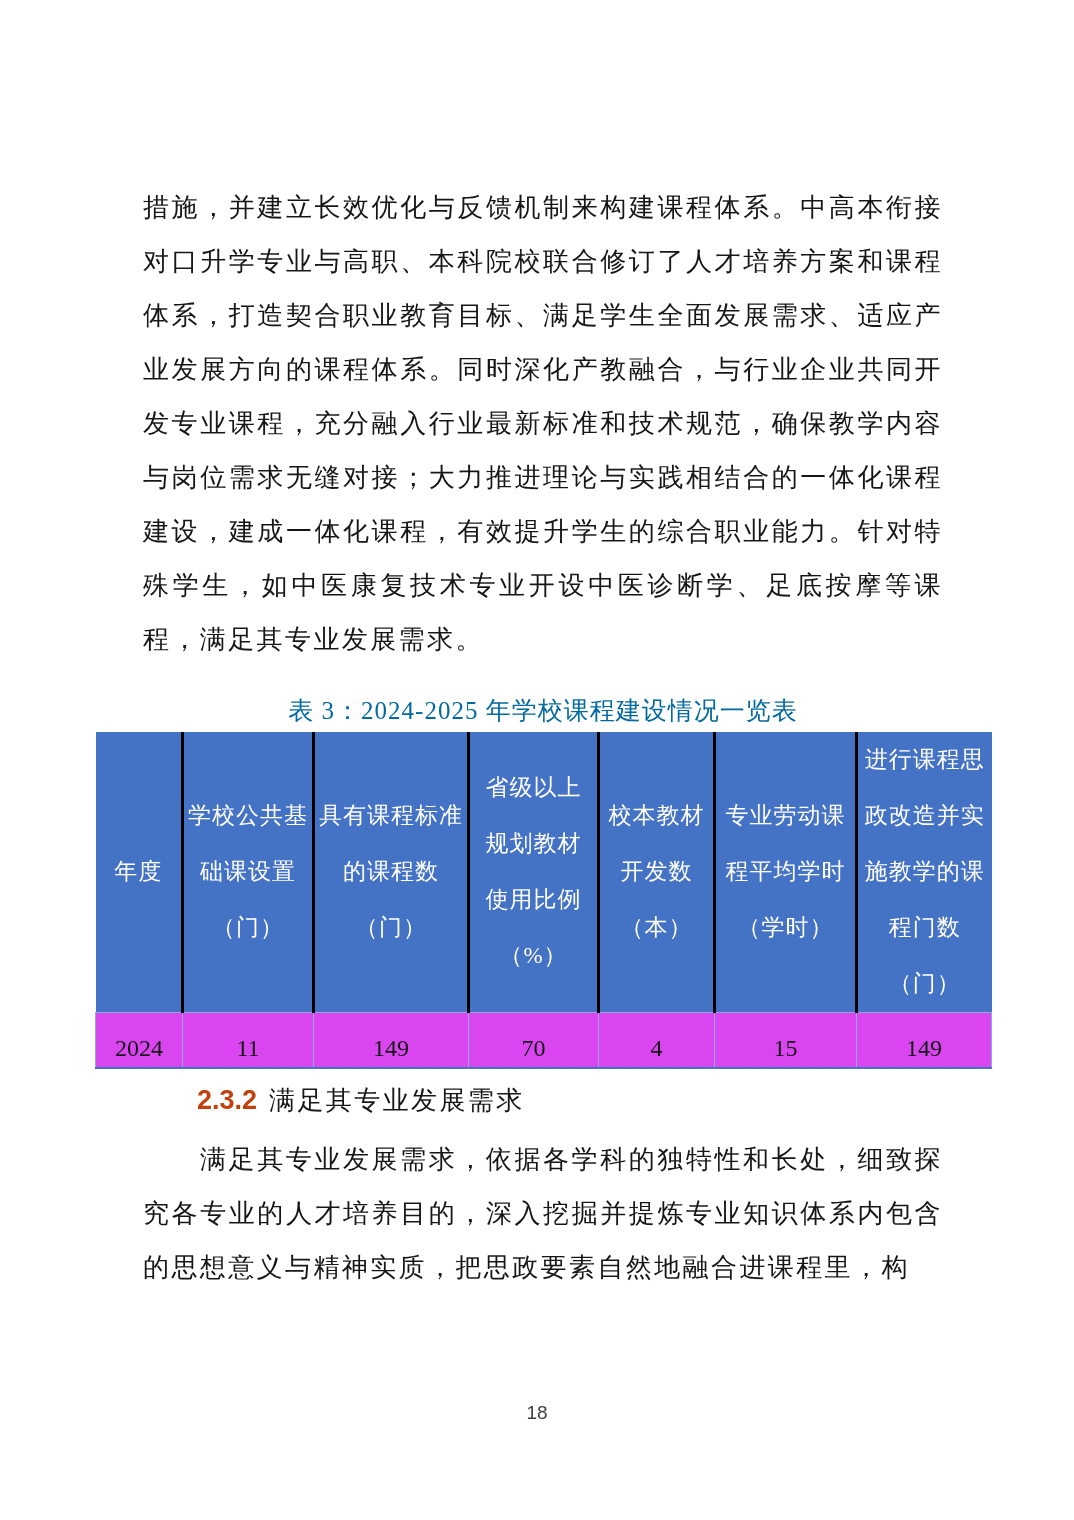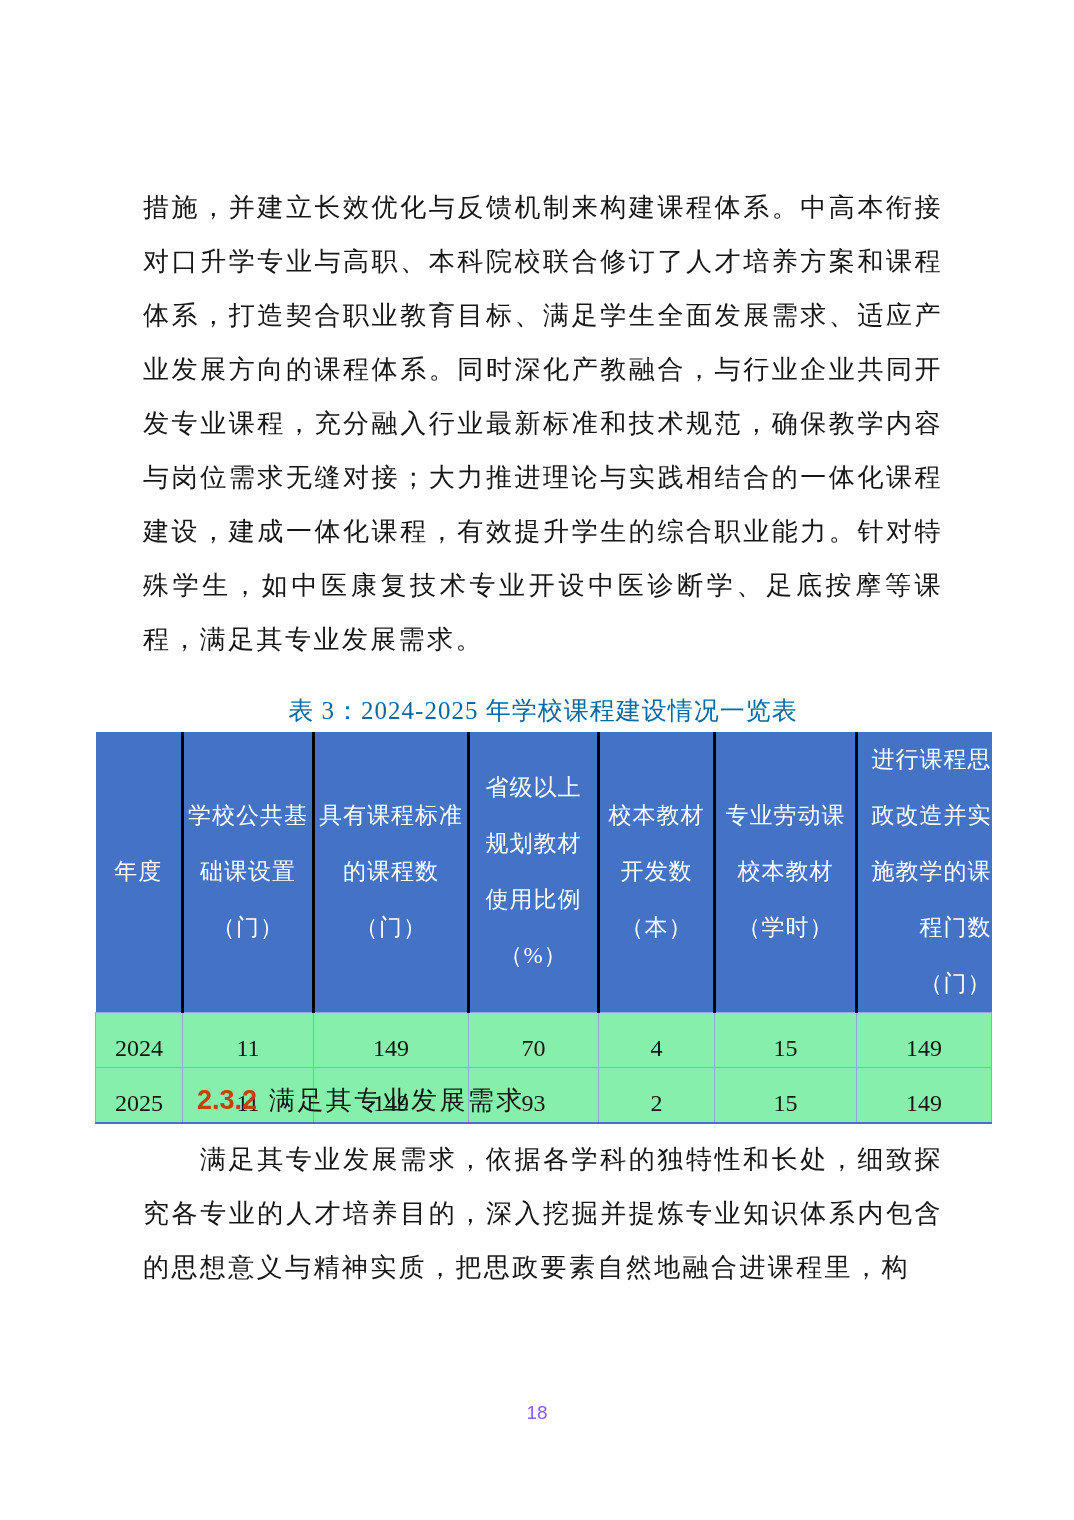--- a/index.html
+++ b/index.html
@@ -59,23 +59,23 @@
     font-size: 23px;
     line-height: 56px;
     height: 226px;
     text-align: center;
     vertical-align: middle;
     white-space: pre-line;
     letter-spacing: 1px;
     border-right: 3px solid #000000;
     padding: 0;
   }
-  table.course-table th:last-child { border-right: none; text-align: right; }
+  table.course-table th:last-child { border-right: none; }
   table.course-table td {
-    background: #86efac;
+    background: #d946ef;
     border: 1px solid #8EAADB;
     height: 55px;
     text-align: center;
     vertical-align: bottom;
     font-size: 24px;
     line-height: 1;
     padding: 0 0 7px 0;
     color: #161616;
   }
   table.course-table tbody tr:last-child td {
@@ -102,21 +102,21 @@
     letter-spacing: 2.4px;
   }
   .page-number {
     position: absolute;
     left: 0;
     top: 1402px;
     width: 100%;
     text-align: center;
     font-family: "Liberation Sans", sans-serif;
     font-size: 19px;
-    color: #8b5cf6;
+    color: #404040;
   }
 </style>
 </head>
 <body>
 
 <div class="page">
 
   <p class="body-text para1">措施，并建立长效优化与反馈机制来构建课程体系。中高本衔接对口升学专业与高职、本科院校联合修订了人才培养方案和课程体系，打造契合职业教育目标、满足学生全面发展需求、适应产业发展方向的课程体系。同时深化产教融合，与行业企业共同开发专业课程，充分融入行业最新标准和技术规范，确保教学内容与岗位需求无缝对接；大力推进理论与实践相结合的一体化课程建设，建成一体化课程，有效提升学生的综合职业能力。针对特殊学生，如中医康复技术专业开设中医诊断学、足底按摩等课程，满足其专业发展需求。</p>
 
   <p class="table-caption">表 3：2024-2025 年学校课程建设情况一览表</p>
@@ -140,47 +140,38 @@
         <th>具有课程标准
 的课程数（门）</th>
         <th>省级以上
 规划教材
 使用比例
 （%）</th>
         <th>校本教材
 开发数
 （本）</th>
         <th>专业劳动课
-校本教材
+程平均学时
 （学时）</th>
         <th>进行课程思
 政改造并实
 施教学的课
 程门数（门）</th>
       </tr>
     </thead>
     <tbody>
       <tr>
         <td>2024</td>
         <td>11</td>
         <td>149</td>
         <td>70</td>
         <td>4</td>
         <td>15</td>
         <td>149</td>
       </tr>
-      <tr>
-        <td>2025</td>
-        <td>11</td>
-        <td>149</td>
-        <td>93</td>
-        <td>2</td>
-        <td>15</td>
-        <td>149</td>
-      </tr>
     </tbody>
   </table>
 
   <p class="section-heading">
     <span class="heading-number">2.3.2</span><span class="heading-title">满足其专业发展需求</span>
   </p>
 
   <p class="body-text para2">满足其专业发展需求，依据各学科的独特性和长处，细致探究各专业的人才培养目的，深入挖掘并提炼专业知识体系内包含的思想意义与精神实质，把思政要素自然地融合进课程里，构</p>
 
   <div class="page-number">18</div>

